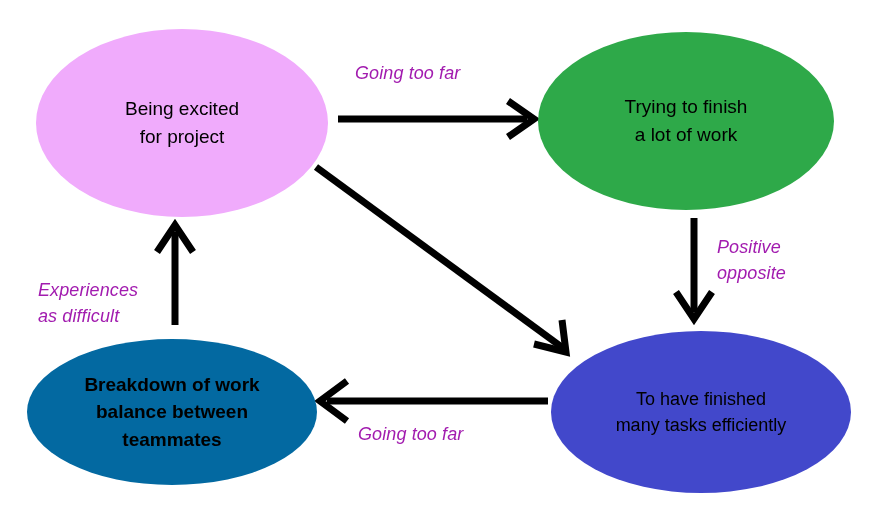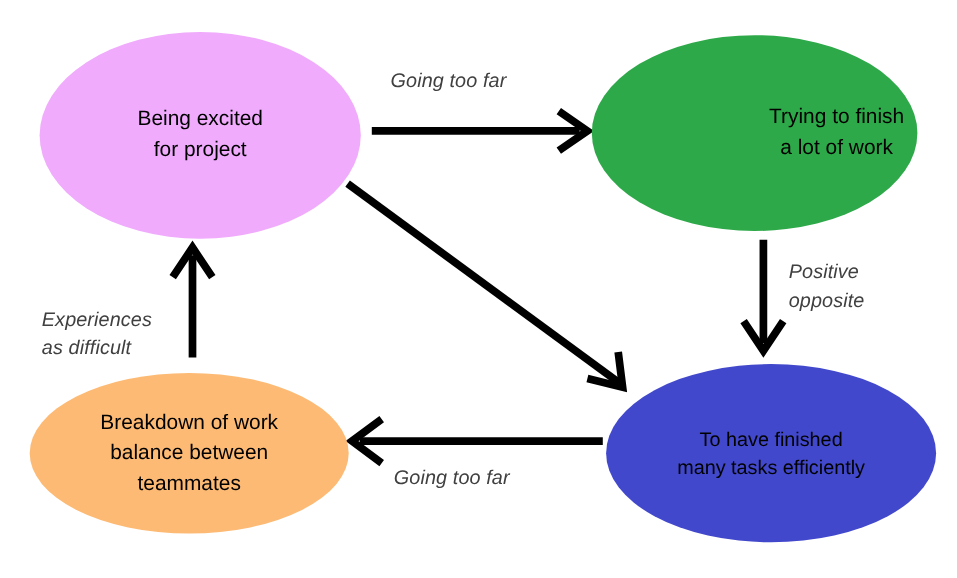--- a/index.html
+++ b/index.html
@@ -36,29 +36,29 @@
   .node-label {
     text-align: center;
     color: #000000;
     font-family: "Liberation Sans", sans-serif;
     font-size: 19px;
     line-height: 1.45;
     white-space: pre-line;
     padding: 0 12px;
   }
   #node-red   { left: 36px;  top: 29px;  width: 292px; height: 188px; background: #ED1C24; }
-  #node-green { left: 538px; top: 32px;  width: 296px; height: 178px; background: #2EA949; justify-content: flex-end; }
+  #node-green { left: 538px; top: 32px;  width: 296px; height: 178px; background: #2EA949; }
   #node-yellow{ left: 27px;  top: 339px; width: 290px; height: 146px; background: #FFE500; }
   #node-blue  { left: 551px; top: 331px; width: 300px; height: 162px; background: #4248CB; }
 
   #node-blue .node-label { font-size: 18px; }
 
   .edge-label {
     position: absolute;
-    color: #404040;
+    color: #a21caf;
     font-family: "Liberation Sans", sans-serif;
     font-style: italic;
     font-size: 18px;
     line-height: 1.45;
     white-space: pre-line;
     letter-spacing: 0.1px;
   }
   #label-top      { left: 355px; top: 60px;  }
   #label-right    { left: 717px; top: 234px; }
   #label-center   { left: 345px; top: 249px; }
@@ -101,21 +101,21 @@
   <div class="node" id="node-red" style="background: #f0abfc;">
     <span class="node-label">Being excited
 for project</span>
   </div>
 
   <div class="node" id="node-green" style="background: rgb(46, 169, 73);">
     <span class="node-label">Trying to finish
 a lot of work</span>
   </div>
 
-  <div class="node" id="node-yellow" style="background: #fdba74;">
+  <div class="node" id="node-yellow" style="background: #0369a1; font-weight: bold;">
     <span class="node-label">Breakdown of work
 balance between
 teammates</span>
   </div>
 
   <div class="node" id="node-blue" style="background: rgb(66, 72, 203);">
     <span class="node-label">To have finished
 many tasks efficiently</span>
   </div>
 

